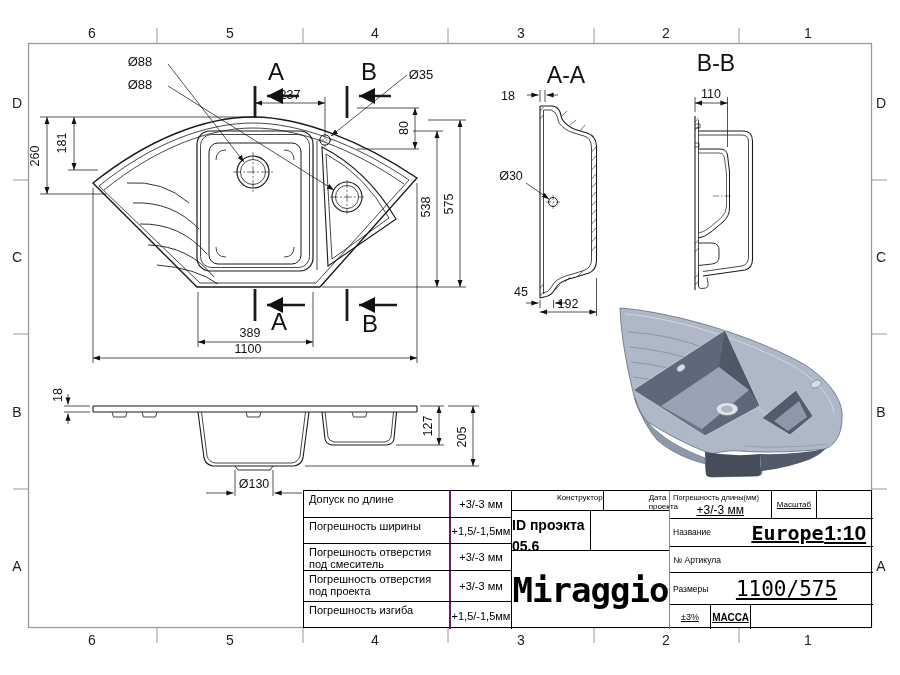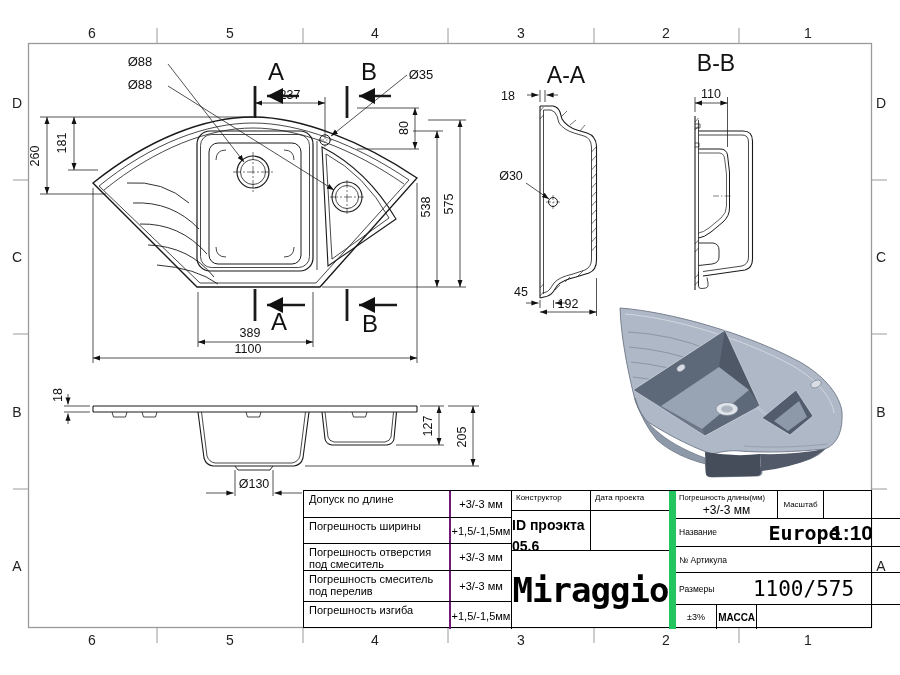--- a/index.html
+++ b/index.html
@@ -19,31 +19,31 @@
   .tb *{box-sizing:border-box;}
   .tb-left{position:absolute;left:0;top:0;width:208px;height:138px;}
   .trow{display:flex;width:208px;border-bottom:1px solid #000;}
   .trow:last-child{border-bottom:none;}
   .tcell-l{width:147px;border-right:2px solid #701a75;font-size:11px;line-height:1.12;
            padding:2px 2px 0 5px;}
   .tcell-v{width:61px;border-right:1px solid #000;font-size:11px;display:flex;
            align-items:center;justify-content:center;text-align:center;}
   .tb-mid{position:absolute;left:208px;top:0;width:157px;height:138px;}
   .midhdr{display:flex;height:20px;border-bottom:1px solid #000;}
-  .midhdr>div{font-size:8px;padding:2px 0 0 4px;}
+  .midhdr>div{font-size:8px;padding:2px 0 0 4px;margin-left:41px;}
   .mh1{width:79px;border-right:1px solid #000;}
   .mh2{width:78px;}
   .midsub{display:flex;height:40px;border-bottom:1px solid #000;}
   .ms1{width:79px;border-right:1px solid #000;font-size:14px;text-align:left;
        padding-top:4px;line-height:1.5;font-weight:bold;}
   .ms2{width:78px;}
   .midlogo{height:78px;display:flex;align-items:center;justify-content:center;
            font-family:"DejaVu Sans Mono",monospace;font-weight:700;font-size:34px;
            letter-spacing:-1px;}
-  .tb-right{position:absolute;left:365px;top:0;width:232px;height:138px;border-left:7px solid #22c55e;}
+  .tb-right{position:absolute;left:365px;top:0;width:204px;height:138px;border-left:1px solid #22c55e;text-decoration:underline;}
   .rrow{position:relative;border-bottom:1px solid #000;display:flex;}
   .r1{height:28px;} .r2{height:28px;} .r3{height:26px;} .r4{height:32px;} .r5{height:24px;border-bottom:none;}
   .rc{position:relative;height:100%;}
   .rlab{font-size:7.5px;position:absolute;left:3px;top:2px;white-space:nowrap;}
   .rlab2{font-size:8.5px;position:absolute;left:3px;top:8px;white-space:nowrap;}
   .rval{width:100%;text-align:center;}
   .c-len{width:102px;border-right:1px solid #000;}
   .c-len .rval{font-size:12px;margin-top:12px;}
   .c-scale{width:46px;border-right:1px solid #000;display:flex;align-items:center;justify-content:center;font-size:8px;}
   .c-110{width:56px;display:flex;align-items:center;justify-content:center;font-size:21px;font-weight:700;margin-top:28px;}
@@ -314,21 +314,21 @@
     </div>
     <div class="trow" style="height:26px">
       <div class="tcell-l">Погрешность ширины</div>
       <div class="tcell-v">+1,5/-1,5мм</div>
     </div>
     <div class="trow" style="height:27px">
       <div class="tcell-l">Погрешность отверстия под смеситель</div>
       <div class="tcell-v">+3/-3 мм</div>
     </div>
     <div class="trow" style="height:31px">
-      <div class="tcell-l">Погрешность смеситель под перелив</div>
+      <div class="tcell-l">Погрешность отверстия под проекта</div>
       <div class="tcell-v">+3/-3 мм</div>
     </div>
     <div class="trow" style="height:27px">
       <div class="tcell-l">Погрешность изгиба</div>
       <div class="tcell-v">+1,5/-1,5мм</div>
     </div>
   </div>
 
   <div class="tb-mid">
     <div class="midhdr">

